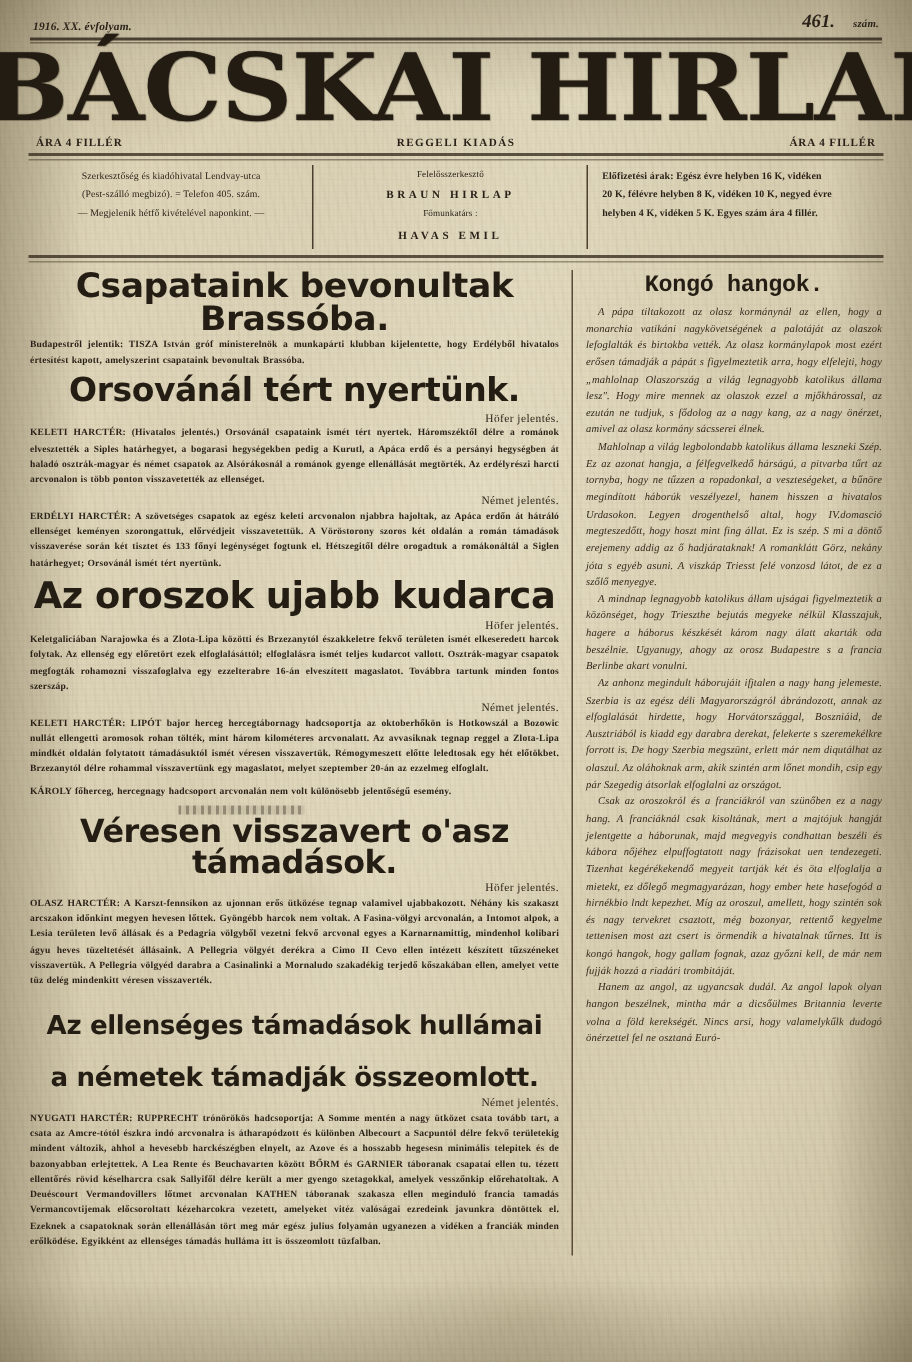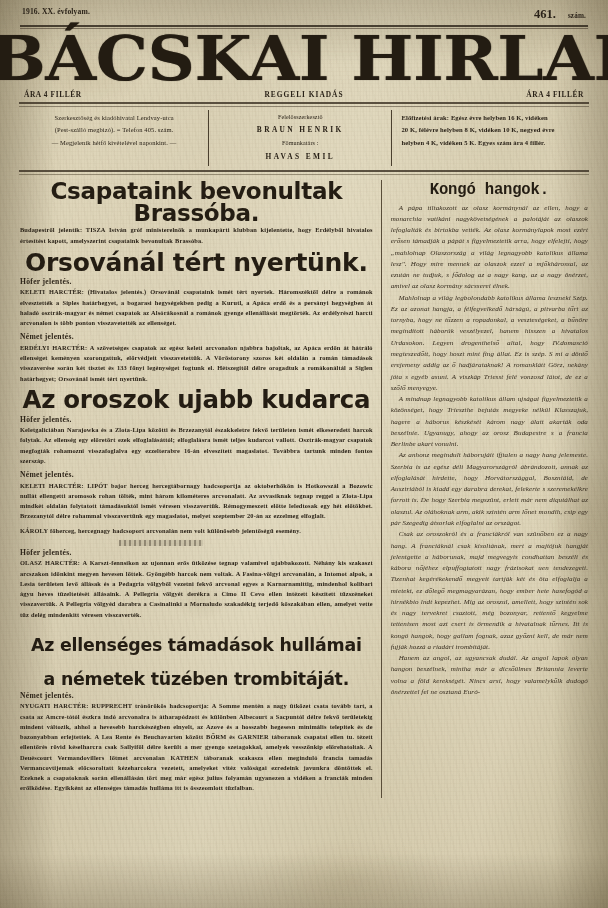--- a/index.html
+++ b/index.html
@@ -56,27 +56,28 @@
       radial-gradient(ellipse 70px 110px at 96% 58%, rgba(132,110,62,.20), rgba(0,0,0,0) 70%),
       radial-gradient(ellipse 140px 60px at 58% 97%, rgba(132,110,62,.17), rgba(0,0,0,0) 70%),
       radial-gradient(ellipse 40px 30px at 33% 66%,  rgba(120,98,54,.16), rgba(0,0,0,0) 70%);
     mix-blend-mode: multiply;
   }
 
   #content { position: relative; z-index: 3; padding: 0 8px; }
 
   
   .folio {
-    display: flex; align-items: flex-start;
+    display: flex; align-items: flex-end;
     font-family: "Liberation Serif", serif;
     font-weight: bold;
     font-size: 7.6px;
     letter-spacing: .15px;
     padding: 7px 14px 2px 14px;
     color: #2b2319;
+    font-style: italic;
   }
   .folio .left  { flex: 1 1 0; text-align: left; }
   .folio .mid   { flex: 0 0 auto; text-align: center; }
   .folio .right { flex: 1 1 0; text-align: right; }
   .folio .issue-num { font-size: 12.5px; font-weight: bold; letter-spacing: 0; }
   .folio .issue-word { font-size: 7.2px; font-weight: bold; margin-left: 12px; margin-top: 40px; }
 
   .rule-top {
     height: 0; border: 0;
     border-top: 2.1px solid #332a1e;
@@ -192,21 +193,21 @@
   h1.hl {
     margin: 0 0 1px 0;
     font-family: "DejaVu Sans", "Liberation Sans", sans-serif;
     font-weight: bold;
     text-align: center;
     line-height: 1.0;
     color: #241d13;
     letter-spacing: -.3px;
   }
   h1.hl.big    { font-size: 22.4px; transform: scaleX(1.03); }
-  h1.hl.big2   { font-size: 25px; }
+  h1.hl.big2   { font-size: 22px; }
   h1.hl.big3   { font-size: 24.5px; }
   h1.hl.big4   { font-size: 21.2px; }
   h2.hl-sub {
     margin: 0 0 2px 0;
     font-family: "DejaVu Sans", "Liberation Sans", sans-serif;
     font-weight: bold;
     text-align: center;
     font-size: 13.4px;
     line-height: 1.02;
     color: #241d13;
@@ -217,22 +218,22 @@
     font-family: "DejaVu Sans", "Liberation Sans", sans-serif;
     font-weight: bold;
     text-align: center;
     font-size: 17.4px;
     line-height: 1.06;
     color: #241d13;
     letter-spacing: -.25px;
   }
 
   .srcline {
-    text-align: left;
-    font-weight: bold;
+    text-align: right;
+    font-weight: normal;
     font-size: 7.6px;
     letter-spacing: .3px;
     margin: 2px 0 1.5px 0;
     color: #2d2418;
   }
 
   
   .body-bold {
     font-family: "Liberation Serif", serif;
     font-weight: bold;
@@ -320,21 +321,21 @@
     <hr class="rule-thin">
 
     <div class="imprint">
       <div class="cell c1">
         <div>Szerkesztőség és kiadóhivatal Lendvay-utca</div>
         <div>(Pest-szálló megbizó). = Telefon 405. szám.</div>
         <div>— Megjelenik hétfő kivételével naponkint. —</div>
       </div>
       <div class="cell c2">
         <div class="lbl">Felelősszerkesztő</div>
-        <div class="nm">BRAUN HENRIK</div>
+        <div class="nm">BRAUN HIRLAP</div>
         <div class="lbl">Főmunkatárs :</div>
         <div class="nm">HAVAS EMIL</div>
       </div>
       <div class="cell c3">
         <span class="ln">Előfizetési árak: Egész évre helyben 16 K, vidéken</span>
         <span class="ln">20 K, félévre helyben 8 K, vidéken 10 K, negyed évre</span>
         <span class="ln">helyben 4 K, vidéken 5 K. Egyes szám ára 4 fillér.</span>
       </div>
     </div>
 
@@ -363,27 +364,28 @@
           <div class="srcline">Höfer jelentés.</div>
           <p class="body-bold">Keletgaliciában Narajowka és a Zlota-Lipa közötti és Brzezanytól északkeletre fekvő területen ismét elkeseredett harcok folytak. Az ellenség egy előretört ezek elfoglalásáttól; elfoglalásra ismét teljes kudarcot vallott. Osztrák-magyar csapatok megfogták rohamozni visszafoglalva egy ezzelterabre 16-án elveszített magaslatot. Továbbra tartunk minden fontos szerszáp.</p>
           <div class="srcline">Német jelentés.</div>
           <p class="body-bold">KELETI HARCTÉR: LIPÓT bajor herceg hercegtábornagy hadcsoportja az oktoberhőkön is Hotkowszál a Bozowic nullát ellengetti aromosok rohan tölték, mint három kilométeres arcvonalatt. Az avvasiknak tegnap reggel a Zlota-Lipa mindkét oldalán folytatott támadásuktól ismét véresen visszavertük. Rémogymeszett előtte leledtosak egy hét előtökbet. Brzezanytól délre rohammal visszavertünk egy magaslatot, melyet szeptember 20-án az ezzelmeg elfoglalt.</p>
           <p class="body-bold">KÁROLY főherceg, hercegnagy hadcsoport arcvonalán nem volt különösebb jelentőségű esemény.</p>
         </article>
 
         <div class="smudge"></div>
 
         <article>
+          <h1 class="hl big4">Véresen visszavert o'asz támadások.</h1>
           <div class="srcline">Höfer jelentés.</div>
           <p class="body-bold">OLASZ HARCTÉR: A Karszt-fennsíkon az ujonnan erős ütközése tegnap valamivel ujabbakozott. Néhány kis szakaszt arcszakon időnkint megyen hevesen lőttek. Gyöngébb harcok nem voltak. A Fasina-völgyi arcvonalán, a Intomot alpok, a Lesia területen levő állásak és a Pedagria völgyből vezetni fekvő arcvonal egyes a Karnarnamittig, mindenhol kolibari ágyu heves tüzeltetését állásaink. A Pellegria völgyét derékra a Cimo II Cevo ellen intézett készített tűzszéneket visszavertük. A Pellegria völgyéd darabra a Casinalinki a Mornaludo szakadékig terjedő kőszakában ellen, amelyet vette tüz delég mindenkitt véresen visszaverték.</p>
         </article>
 
         <article>
           <h2 class="hl-two">Az ellenséges támadások hullámai</h2>
-          <h2 class="hl-two">a németek tüzében trombitáját.</h2>
+          <h2 class="hl-two">a németek támadják összeomlott.</h2>
           <div class="srcline">Német jelentés.</div>
           <p class="body-bold">NYUGATI HARCTÉR: RUPPRECHT trónörökös hadcsoportja: A Somme mentén a nagy ütközet csata tovább tart, a csata az Amcre-tótól észkra indó arcvonalra is átharapódzott és különben Albecourt a Sacpuntól délre fekvő területekig mindent változik, ahhol a hevesebb harckészégben elnyelt, az Azove és a hosszabb hegesesn minimális telepitek és de bazonyabban erlejtettek. A Lea Rente és Beuchavarten között BŐRM és GARNIER táboranak csapatai ellen tu. tézett ellentőrés rövid késelharcra csak Sallyifől délre került a mer gyengo szetagokkal, amelyek vesszőnkip előrehatoltak. A Deuéscourt Vermandovillers lőtmet arcvonalan KATHEN táboranak szakasza ellen meginduló francia tamadás Vermancovtijemak előcsoroltatt kézeharcokra vezetett, amelyeket vitéz valóságai ezredeink javunkra döntöttek el. Ezeknek a csapatoknak során ellenállásán tört meg már egész julius folyamán ugyanezen a vidéken a franciák minden erőlködése. Egyikként az ellenséges támadás hulláma itt is összeomlott tüzfalban.</p>
         </article>
 
       </div>
 
       <div class="col-side">
         <h3 class="feat">Kongó hangok.</h3>
         <div class="feat-body">
           <p>A pápa tiltakozott az olasz kormánynál az ellen, hogy a monarchia vatikáni nagykövetségének a palotáját az olaszok lefoglalták és birtokba vették. Az olasz kormánylapok most ezért erősen támadják a pápát s figyelmeztetik arra, hogy elfelejti, hogy „mahlolnap Olaszország a világ legnagyobb katolikus állama lesz". Hogy mire mennek az olaszok ezzel a mjőkhárossal, az ezután ne tudjuk, s fődolog az a nagy kang, az a nagy önérzet, amivel az olasz kormány sácsserei élnek.</p>

